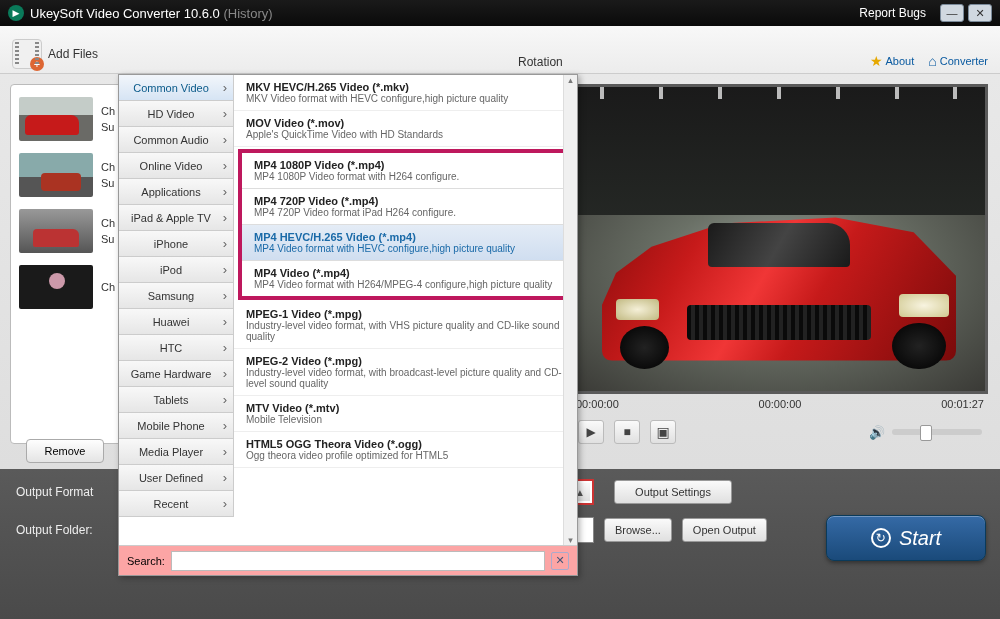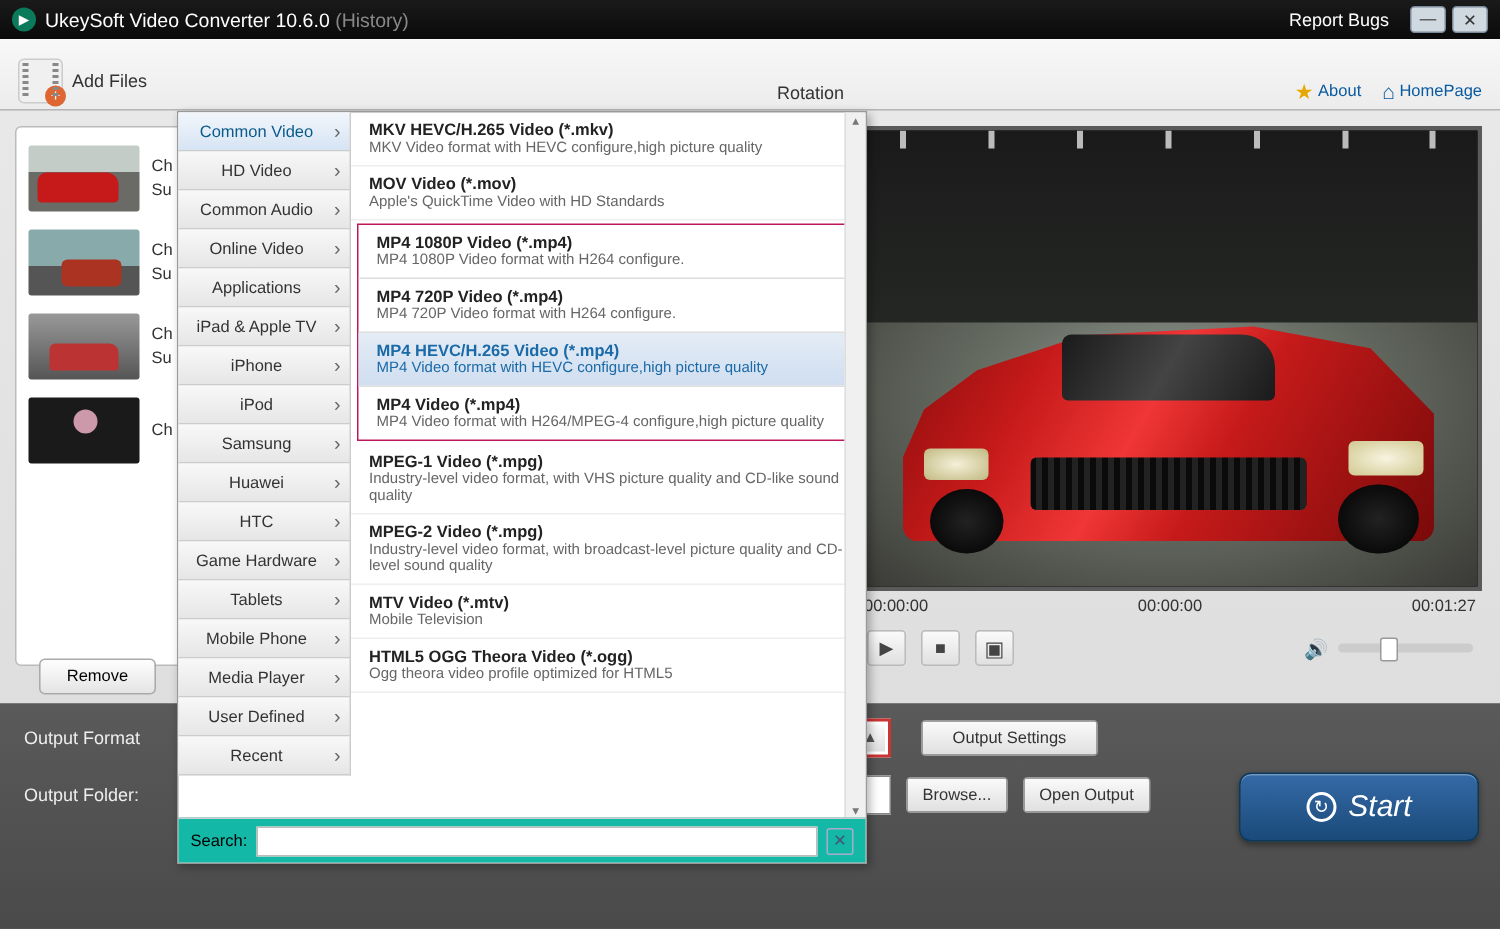--- a/index.html
+++ b/index.html
@@ -66,24 +66,24 @@
 .cat-item { height: 26px; background: linear-gradient(#f8f8f8, #e6e6e6); border-bottom: 1px solid #ccc; border-right: 1px solid #ccc; display: flex; align-items: center; justify-content: center; font-size: 11px; color: #333; position: relative; cursor: pointer; padding: 0 14px 0 4px; }
 .cat-item.selected { background: linear-gradient(#f2f6fb, #d6e4f4); color: #0a5a8a; }
 .cat-item::after { content: "›"; position: absolute; right: 6px; font-size: 13px; color: #666; }
 .dd-body { position: absolute; left: 115px; top: 0; right: 0; bottom: 30px; overflow-y: auto; }
 .fmt-item { padding: 6px 12px; border-bottom: 1px solid #eee; cursor: pointer; }
 .fmt-title { font-size: 11px; font-weight: bold; color: #222; }
 .fmt-desc { font-size: 10px; color: #666; }
 .fmt-item.highlighted { background: linear-gradient(#e4ecf6, #d0def0); }
 .fmt-item.highlighted .fmt-title { color: #1a6aa8; }
 .fmt-item.highlighted .fmt-desc { color: #1a6aa8; }
-.hl-group { border: 1px solid #be185d; margin: 2px 4px 2px 4px; }
+.hl-group { border: 4px solid #be185d; margin: 2px 4px 2px 4px; }
 .hl-group .fmt-item { border-bottom: 1px solid #ddd; }
 .hl-group .fmt-item:last-child { border-bottom: none; }
-.search-row { position: absolute; left: 0; right: 0; bottom: 0; height: 30px; border-top: 1px solid #ccc; display: flex; align-items: center; padding: 0 8px; gap: 6px; font-size: 11px; background: #14b8a6; }
+.search-row { position: absolute; left: 0; right: 0; bottom: 0; height: 30px; border-top: 1px solid #ccc; display: flex; align-items: center; padding: 0 8px; gap: 6px; font-size: 11px; background: #fca5a5; }
 .search-row input { flex: 1; height: 20px; border: 1px solid #bbb; padding: 0 4px; font-size: 11px; }
 .search-clear { width: 18px; height: 18px; border: 1px solid #aac; border-radius: 2px; color: #457; font-size: 11px; display: flex; align-items: center; justify-content: center; cursor: pointer; }
 .dd-scrollbar { position: absolute; right: 0; top: 0; bottom: 30px; width: 14px; background: #f0f0f0; border-left: 1px solid #ddd; }
 .dd-scrollbar::before { content: "▴"; position: absolute; top: 0; left: 0; right: 0; text-align: center; font-size: 9px; color: #777; }
 .dd-scrollbar::after { content: "▾"; position: absolute; bottom: 0; left: 0; right: 0; text-align: center; font-size: 9px; color: #777; }
 
 .bottom-area { padding: 10px 16px; background: linear-gradient(#5a5a5a, #4a4a4a); color: #eee; font-size: 12px; height: 150px; }
 .bottom-row { display: flex; align-items: center; gap: 10px; margin-bottom: 12px; }
 .bottom-label { width: 100px; color: #eee; font-size: 12px; }
 .combo { flex: 0 0 468px; height: 26px; background: #fff; border: 2px solid #c33; display: flex; align-items: center; padding: 0 6px; color: #1a6aa8; font-size: 12px; position: relative; }
@@ -123,21 +123,21 @@
   <div class="tool-btn" style="margin-left:420px">
     <span>Rotation</span>
   </div>
   <div class="toolbar-right">
     <div class="small-link">
         <span class="icon-star">★</span>
         <span>About</span>
       </div>
     <div class="small-link">
         <span class="icon-home">⌂</span>
-        <span>HomePage</span>
+        <span>Converter</span>
       </div>
   </div>
 </div>
 
 <div class="main-area">
 
   <div class="left-panel">
     <div class="video-list">
       <div class="video-item">
         <div class="thumb car1"></div>
@@ -238,21 +238,21 @@
           <div class="fmt-title">MOV Video (*.mov)</div>
           <div class="fmt-desc">Apple's QuickTime Video with HD Standards</div>
         </div>
         <div class="hl-group">
           <div class="fmt-item">
             <div class="fmt-title">MP4 1080P Video (*.mp4)</div>
             <div class="fmt-desc">MP4 1080P Video format with H264 configure.</div>
           </div>
           <div class="fmt-item">
             <div class="fmt-title">MP4 720P Video (*.mp4)</div>
-            <div class="fmt-desc">MP4 720P Video format with H264 configure.</div>
+            <div class="fmt-desc">MP4 720P Video format iPad H264 configure.</div>
           </div>
           <div class="fmt-item highlighted">
             <div class="fmt-title">MP4 HEVC/H.265 Video (*.mp4)</div>
             <div class="fmt-desc">MP4 Video format with HEVC configure,high picture quality</div>
           </div>
           <div class="fmt-item">
             <div class="fmt-title">MP4 Video (*.mp4)</div>
             <div class="fmt-desc">MP4 Video format with H264/MPEG-4 configure,high picture quality</div>
           </div>
         </div>

